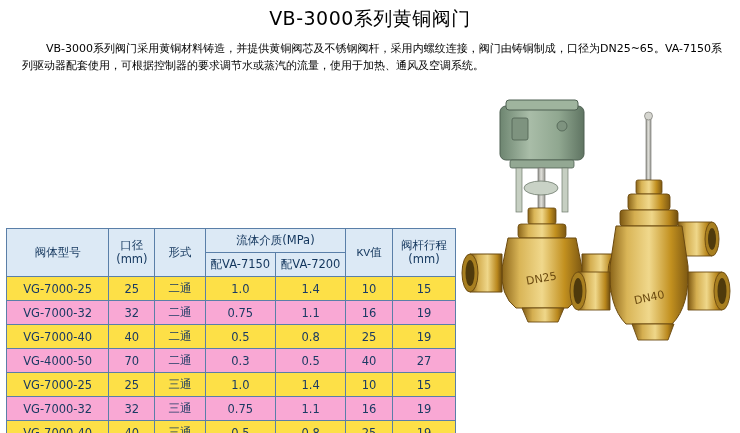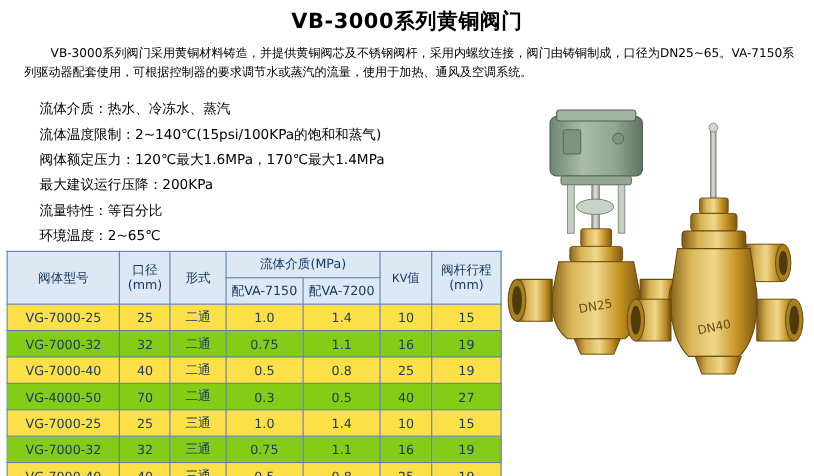--- a/index.html
+++ b/index.html
@@ -20,21 +20,21 @@
     width: 740px;
     height: 433px;
   }
   .title {
     position: absolute;
     top: 6px;
     left: 0;
     width: 740px;
     text-align: center;
     font-size: 19px;
-    font-weight: bold;
+    font-weight: normal;
     letter-spacing: 0.5px;
   }
   .intro {
     position: absolute;
     top: 40px;
     left: 22px;
     width: 700px;
     font-size: 11px;
     line-height: 1.55;
     text-align: justify;
@@ -72,21 +72,21 @@
   }
   table.valve-table thead th {
     background: #dce9f5;
     font-weight: normal;
     color: #12355c;
   }
   table.valve-table tbody td {
     background: #fde047;
   }
   table.valve-table tbody tr.alt td {
-    background: #84cc16;
+    background: #f9a8d4;
   }
   .col-model { width: 106px; }
   .col-dn { width: 46px; }
   .col-form { width: 52px; }
   .col-p { width: 72px; }
   .col-kv { width: 48px; font-family: Liberation Mono, monospace; }
   .col-travel { width: 64px; }
   .two-line {
     line-height: 1.15;
   }
@@ -103,28 +103,20 @@
 </style>
 </head>
 <body>
 
 <div class="page">
 
   <div class="title">VB-3000系列黄铜阀门</div>
 
   <div class="intro">VB-3000系列阀门采用黄铜材料铸造，并提供黄铜阀芯及不锈钢阀杆，采用内螺纹连接，阀门由铸铜制成，口径为DN25~65。VA-7150系列驱动器配套使用，可根据控制器的要求调节水或蒸汽的流量，使用于加热、通风及空调系统。</div>
 
-  <div class="specs">
-    <div>流体介质：热水、冷冻水、蒸汽</div>
-    <div>流体温度限制：2~140℃(15psi/100KPa的饱和和蒸气)</div>
-    <div>阀体额定压力：120℃最大1.6MPa，170℃最大1.4MPa</div>
-    <div>最大建议运行压降：200KPa</div>
-    <div>流量特性：等百分比</div>
-    <div>环境温度：2~65℃</div>
-  </div>
 
   <table class="valve-table">
     <thead>
       <tr>
         <th class="col-model" rowspan="2">阀体型号</th>
         <th class="col-dn" rowspan="2">
           <div class="two-line">
             <div>口径</div>
             <div>(mm)</div>
           </div>

